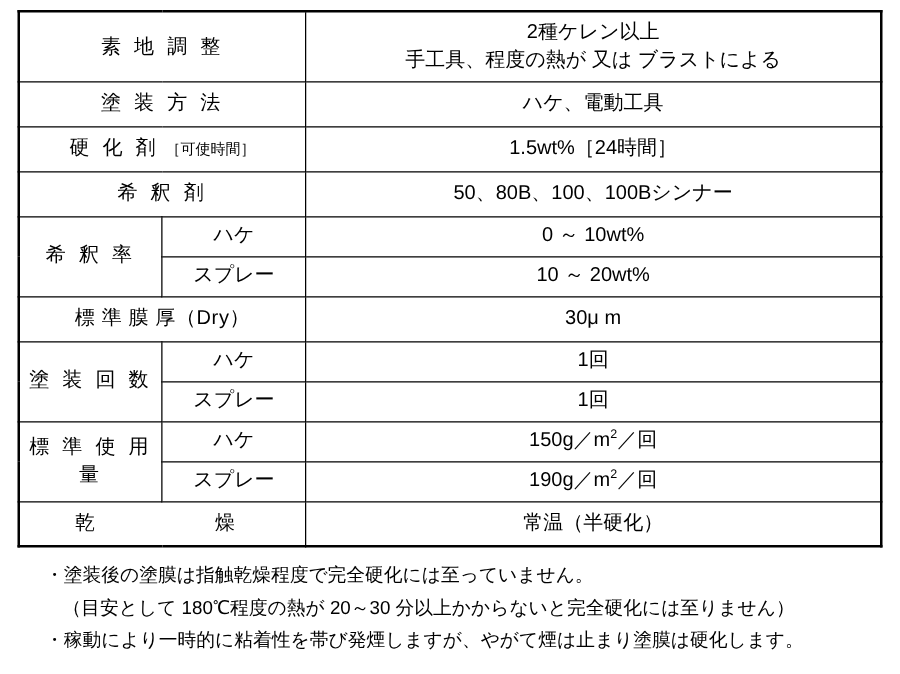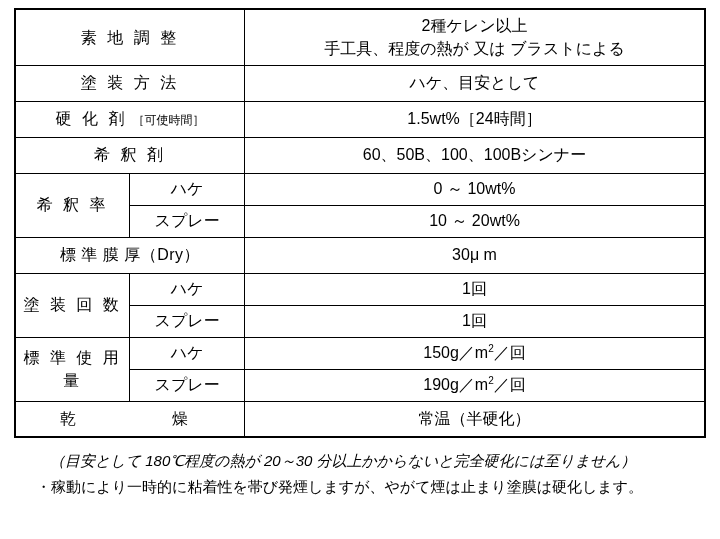--- a/index.html
+++ b/index.html
@@ -64,21 +64,21 @@
   .brackets { font-size: 12px; letter-spacing: 0; }
   .lines {
     margin-top: 10px;
     padding-left: 22px;
     font-size: 15px;
     line-height: 1.72;
   }
   .lines div {
     white-space: nowrap;
   }
-  .indent { padding-left: 14px; font-style: italic; }
+  .indent { padding-left: 14px; }
   sup {
     font-size: 10px;
     vertical-align: super;
   }
   .two-line {
     display: block;
   }
 </style>
 </head>
 <body>
@@ -94,36 +94,36 @@
         <td class="value">
           <span class="two-line">2種ケレン以上</span>
           <span class="two-line">手工具、程度の熱が 又は ブラストによる</span>
         </td>
       </tr>
 
       <tr class="row-std">
         <td class="label" colspan="2">
           <span class="sp2">塗 装 方 法</span>
         </td>
-        <td class="value">ハケ、目安として</td>
+        <td class="value">ハケ、電動工具</td>
       </tr>
 
       <tr class="row-std">
         <td class="label" colspan="2">
           <span class="sp2">硬 化 剤</span>
           <span class="brackets">［可使時間］</span>
         </td>
         <td class="value">1.5wt%［24時間］</td>
       </tr>
 
       <tr class="row-std">
         <td class="label" colspan="2">
           <span class="sp2">希 釈 剤</span>
         </td>
-        <td class="value">60、50B、100、100Bシンナー</td>
+        <td class="value">50、80B、100、100Bシンナー</td>
       </tr>
 
       <tr class="row-half">
         <td class="label-wide" rowspan="2">
           <span class="sp2">希 釈 率</span>
         </td>
         <td class="sub">ハケ</td>
         <td class="value">0 ～ 10wt%</td>
       </tr>
       <tr class="row-half">
@@ -169,17 +169,18 @@
       <tr class="row-std">
         <td class="label" colspan="2">
           <span class="sp3">乾　　　燥</span>
         </td>
         <td class="value">常温（半硬化）</td>
       </tr>
     </tbody>
   </table>
 
   <div class="lines">
+    <div>・塗装後の塗膜は指触乾燥程度で完全硬化には至っていません。</div>
     <div class="indent">（目安として 180℃程度の熱が 20～30 分以上かからないと完全硬化には至りません）</div>
     <div>・稼動により一時的に粘着性を帯び発煙しますが、やがて煙は止まり塗膜は硬化します。</div>
   </div>
 
 </div>
 
 </body></html>

